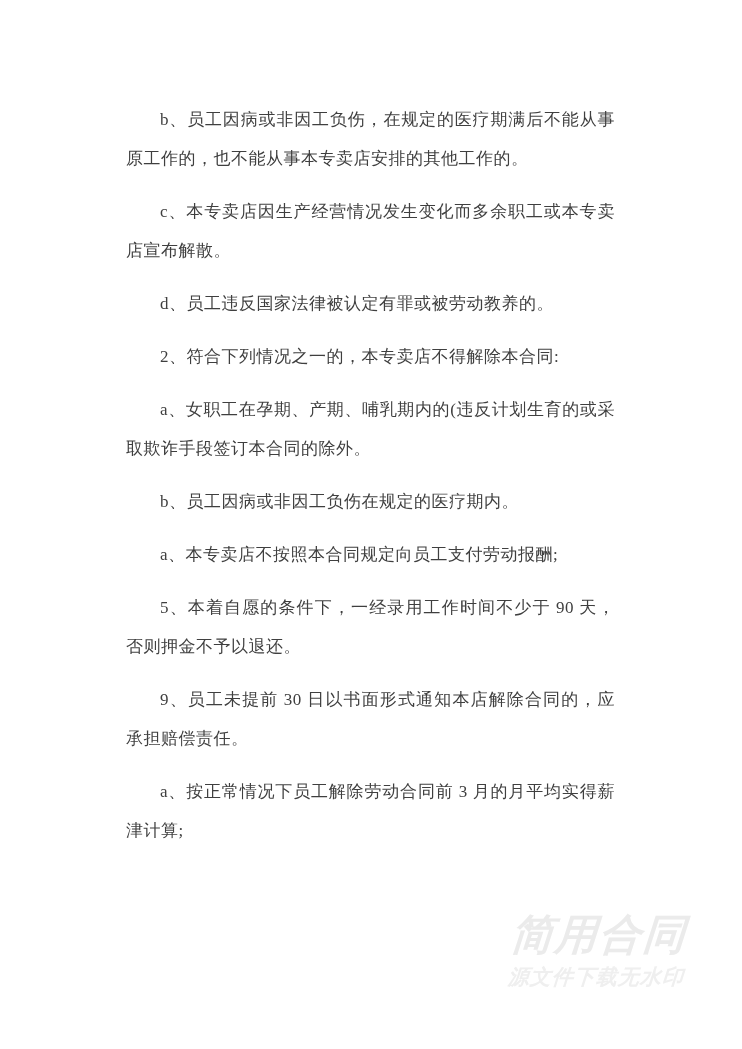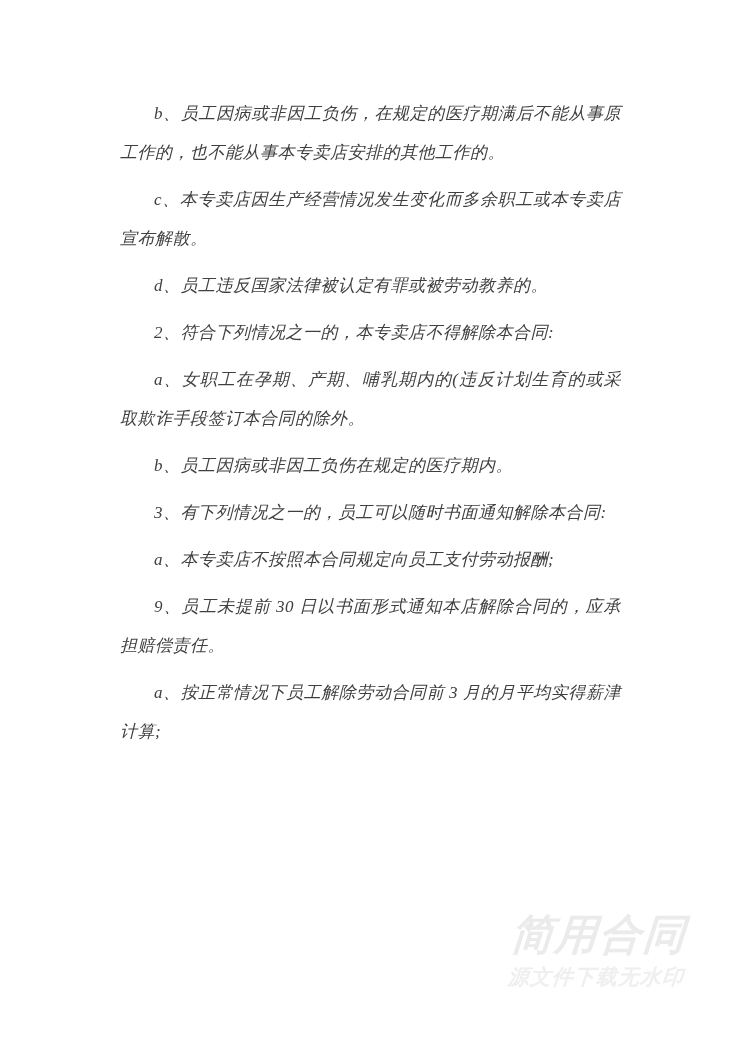--- a/index.html
+++ b/index.html
@@ -24,24 +24,23 @@
     left: 112px;
     top: 86px;
     width: 517px;
     font-size: 17px;
     line-height: 39px;
     letter-spacing: 0.5px;
     text-align: justify;
     color: #3f3f3f;
   }
   .para {
-    margin: 8px;
+    margin: 14px;
     text-indent: 2em;
     word-break: break-all;
-    font-style: italic;
   }
   .watermark {
     position: absolute;
     left: 510px;
     top: 912px;
     text-align: left;
     font-family: "Liberation Sans", "DejaVu Sans", sans-serif;
     font-weight: bold;
     font-style: italic;
     transform: skewX(-4deg);
@@ -66,22 +65,22 @@
 <body>
 
 <div class="page" style="background: rgb(255, 255, 255);">
   <div class="content" id="paragraphs" style="color: rgb(63, 63, 63);">
       <p class="para">b、员工因病或非因工负伤，在规定的医疗期满后不能从事原工作的，也不能从事本专卖店安排的其他工作的。</p>
       <p class="para">c、本专卖店因生产经营情况发生变化而多余职工或本专卖店宣布解散。</p>
       <p class="para">d、员工违反国家法律被认定有罪或被劳动教养的。</p>
       <p class="para">2、符合下列情况之一的，本专卖店不得解除本合同:</p>
       <p class="para">a、女职工在孕期、产期、哺乳期内的(违反计划生育的或采取欺诈手段签订本合同的除外。</p>
       <p class="para">b、员工因病或非因工负伤在规定的医疗期内。</p>
-      <p class="para">3、有下列情况之一的，员工可以随时书面通知解除本合同:</p>
       <p class="para">a、本专卖店不按照本合同规定向员工支付劳动报酬;</p>
+      <p class="para">5、本着自愿的条件下，一经录用工作时间不少于 90 天，否则押金不予以退还。</p>
       <p class="para">9、员工未提前 30 日以书面形式通知本店解除合同的，应承担赔偿责任。</p>
       <p class="para">a、按正常情况下员工解除劳动合同前 3 月的月平均实得薪津计算;</p>
     </div>
   <div class="watermark">
     <div class="wm-title" style="color: rgb(235, 235, 235);">简用合同</div>
     <div class="wm-sub" style="color: rgb(239, 239, 239);">源文件下载无水印</div>
   </div>
 </div>
 
 </body></html>

